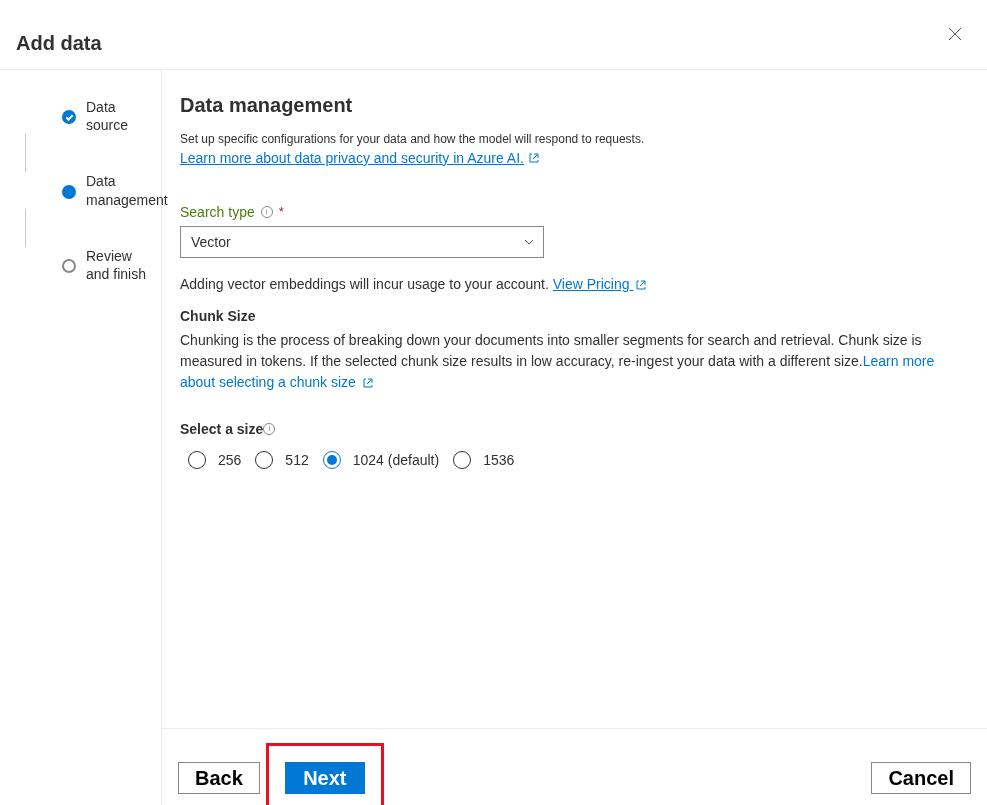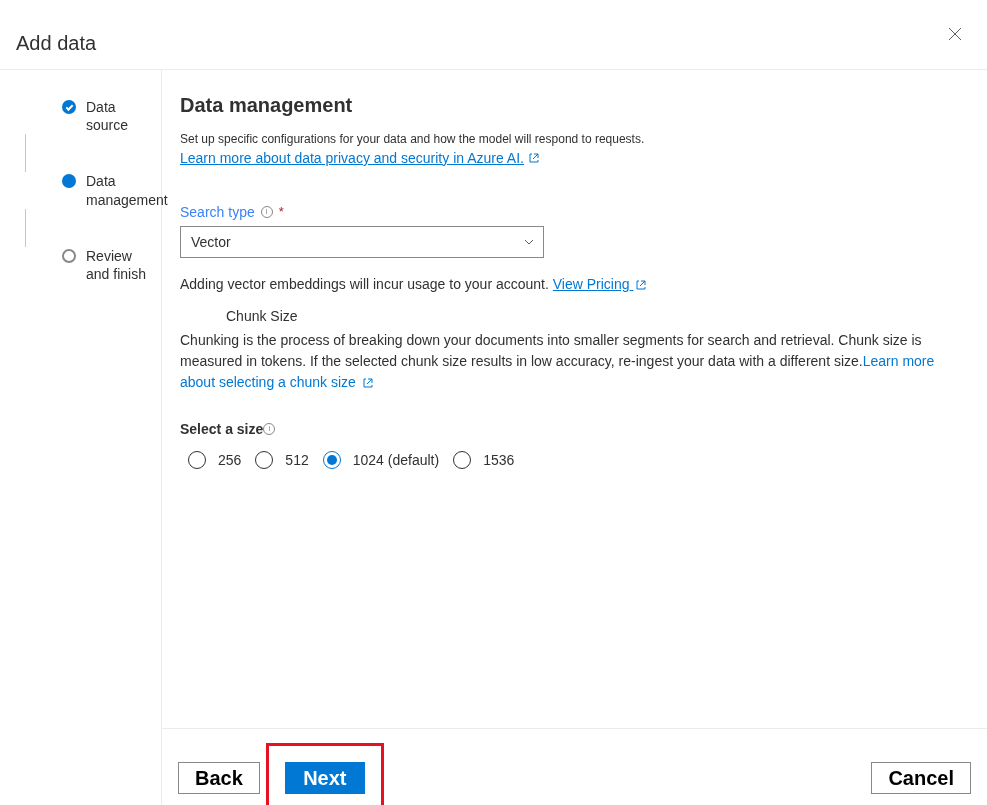--- a/index.html
+++ b/index.html
@@ -15,21 +15,21 @@
     }
     .dialog-header {
       display: flex;
       justify-content: space-between;
       align-items: center;
       padding: 12px 16px 14px 16px;
       border-bottom: 1px solid #edebe9;
     }
     .dialog-title {
       font-size: 20px;
-      font-weight: 400;
+      font-weight: 700;
       color: #323130;
       margin-top: 20px;
     }
     .close-btn {
       width: 32px;
       height: 32px;
       display: flex;
       align-items: center;
       justify-content: center;
       background: none;
@@ -43,21 +43,21 @@
       height: calc(805px - 48px);
     }
     
     .stepper {
       width: 162px;
       border-right: 1px solid #edebe9;
       padding: 28px 12px 0 18px;
     }
     .step {
       display: flex;
-      align-items: flex-start;
+      align-items: center;
       gap: 10px;
       position: relative;
       padding-left: 44px;
     }
     .step-indicator {
       width: 14px;
       height: 14px;
       border-radius: 50%;
       flex: 0 0 14px;
       margin-top: 2px;
@@ -135,21 +135,21 @@
     }
     .field-label-row {
       display: flex;
       align-items: center;
       gap: 6px;
       margin-top: 38px;
       margin-bottom: 6px;
     }
     .field-label {
       font-size: 14px;
-      color: #3b82f6;
+      color: #4d7c0f;
     }
     .info-icon {
       width: 12px; height: 12px;
       border: 1px solid #8a8886;
       border-radius: 50%;
       display: inline-flex;
       align-items: center;
       justify-content: center;
       font-size: 8px;
       color: #8a8886;
@@ -172,23 +172,22 @@
     .dropdown-text { font-size: 14px; }
     .chevron-down {
       width: 12px; height: 12px;
     }
     .helper-text {
       margin-top: 18px;
       font-size: 14px;
     }
     .section-heading {
       font-size: 14px;
-      font-weight: 400;
+      font-weight: 700;
       margin-top: 16px;
-      margin-left: 46px;
     }
     .body-text {
       font-size: 14px;
       line-height: 1.5;
       margin-top: 6px;
     }
     .body-text .link { text-decoration: none; }
     .select-size-row {
       display: flex;
       align-items: center;

